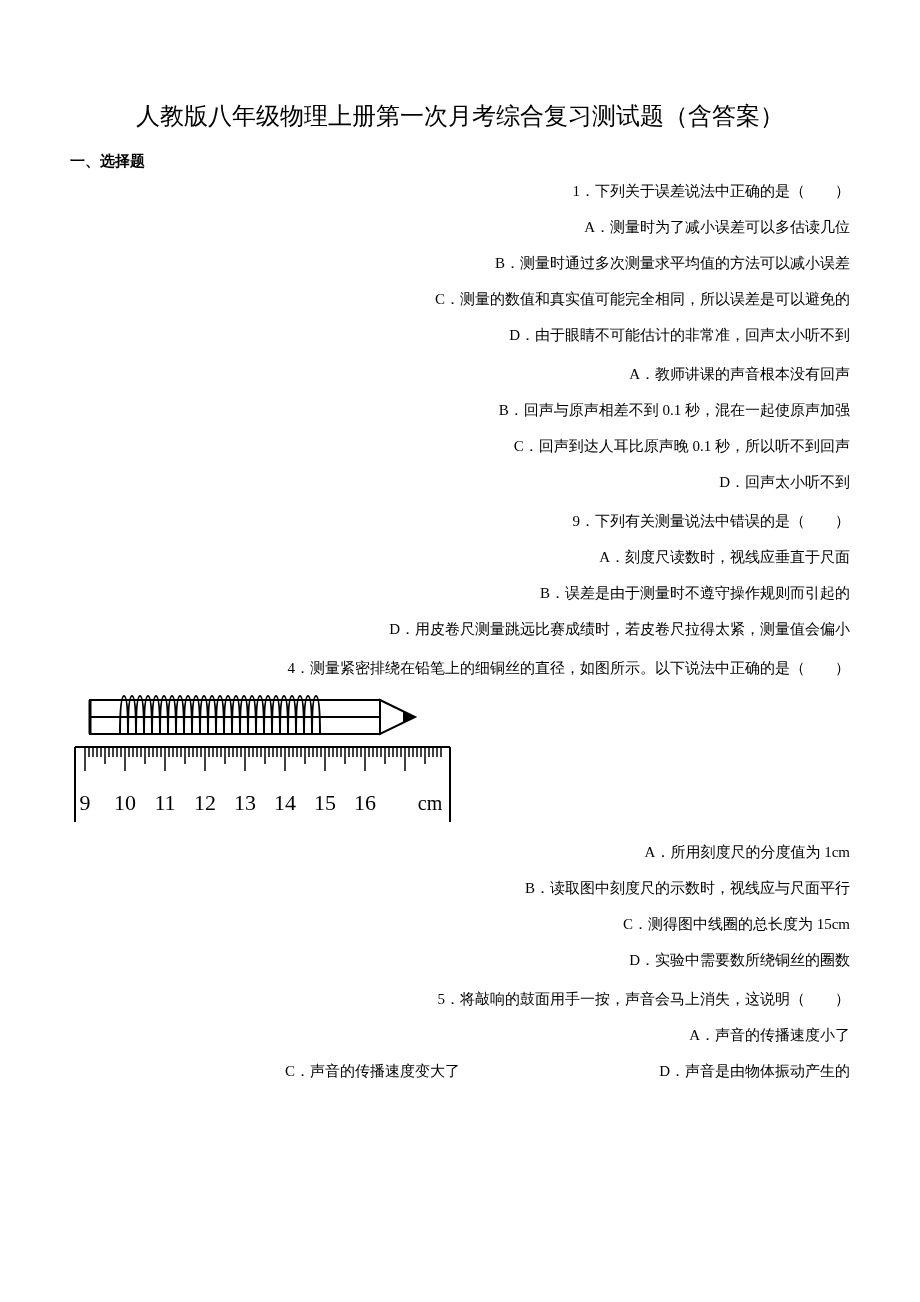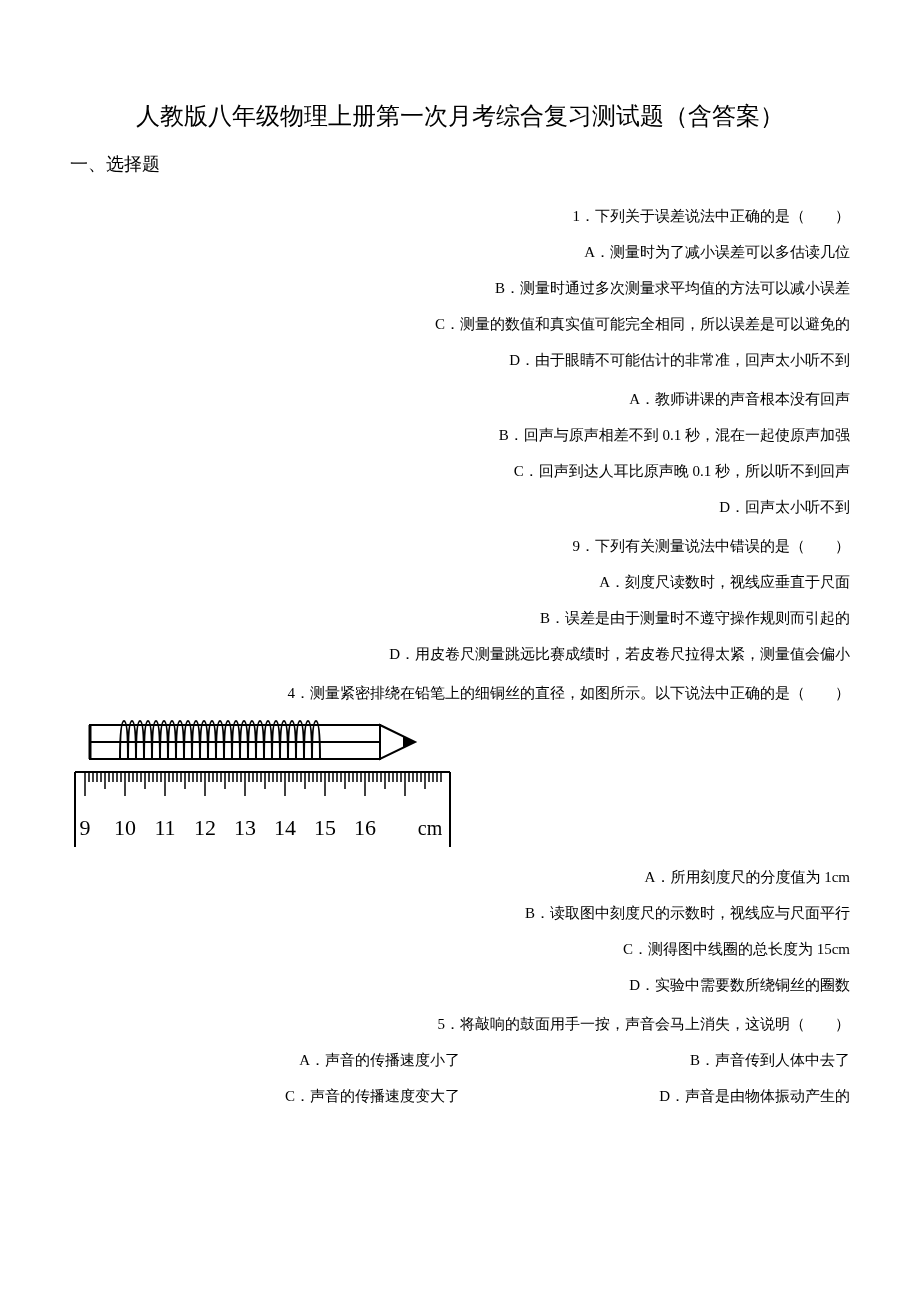--- a/index.html
+++ b/index.html
@@ -16,23 +16,23 @@
     }
     .title {
       font-family: "SimHei", "黑体", sans-serif;
       font-size: 24px;
       font-weight: normal;
       text-align: center;
       margin-bottom: 20px;
     }
     .section-header {
       font-family: "SimHei", "黑体", sans-serif;
-      font-size: 18px;
-      font-weight: normal;
-      margin-bottom: 28px;
+      font-size: 15px;
+      font-weight: bold;
+      margin-bottom: 8px;
     }
     .question {
       font-size: 15px;
       line-height: 1.6;
       margin-bottom: 15px;
       text-align: right;
     }
     .stem {
       margin-bottom: 12px;
     }
@@ -238,19 +238,18 @@
   <div class="option">A．所用刻度尺的分度值为 1cm</div>
   <div class="option">B．读取图中刻度尺的示数时，视线应与尺面平行</div>
   <div class="option">C．测得图中线圈的总长度为 15cm</div>
   <div class="option">D．实验中需要数所绕铜丝的圈数</div>
 </div>
 
 <div class="question">
   <div class="stem">5．将敲响的鼓面用手一按，声音会马上消失，这说明（　　）</div>
   <div class="two-col">
     <div class="option">A．声音的传播速度小了</div>
-    <div class="option">B．声音传到人体中去了</div>
   </div>
   <div class="two-col">
     <div class="option">C．声音的传播速度变大了</div>
     <div class="option">D．声音是由物体振动产生的</div>
   </div>
 </div>
 
 </body></html>

